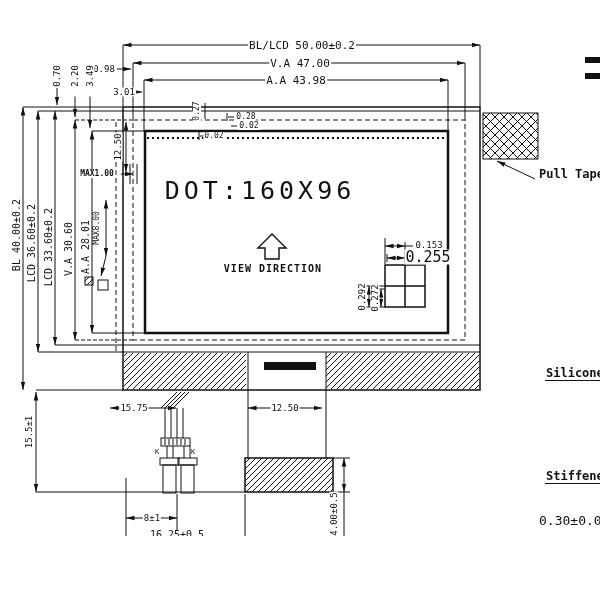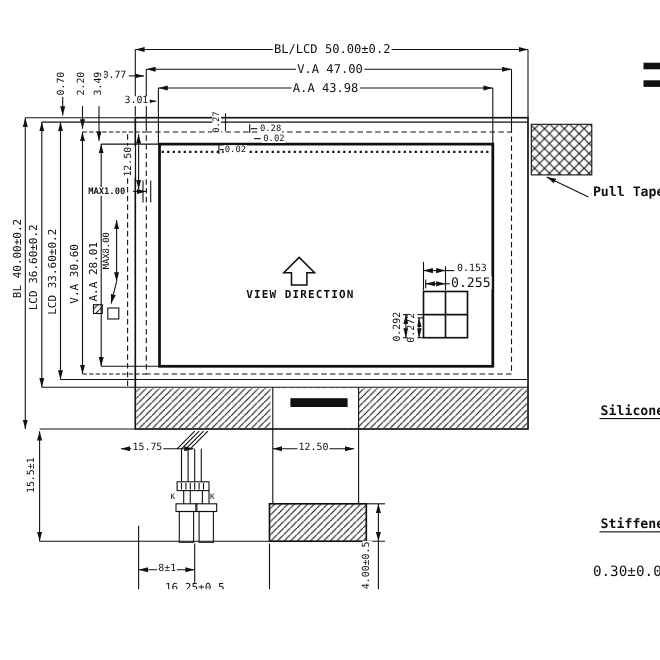--- a/index.html
+++ b/index.html
@@ -165,45 +165,46 @@
     <rect x="245" y="458" width="88" height="34" fill="url(#hatch)" stroke-width="1.5"></rect>
 
     <rect x="585" y="57" width="15" height="6" fill="#111" stroke="none"></rect>
     <rect x="585" y="73" width="15" height="6" fill="#111" stroke="none"></rect>
   </g>
 </svg>
 
 <div class="lbl" style="left:302px;top:45px;font-size:11px;">BL/LCD 50.00±0.2</div>
 <div class="lbl" style="left:300px;top:63px;font-size:11px;">V.A 47.00</div>
 <div class="lbl" style="left:296px;top:80px;font-size:11px;">A.A 43.98</div>
-<div class="lbl" style="left:104px;top:69px;font-size:9px;">0.77</div>
+<div class="lbl" style="left:104px;top:69px;font-size:9px;">0.98</div>
 <div class="lbl" style="left:104px;top:92px;font-size:9px;padding-left:41px;">3.01</div>
 
 <div class="lbl rot" style="left:57px;top:76px;font-size:9px;">0.70</div>
 <div class="lbl rot" style="left:75px;top:76px;font-size:9px;">2.20</div>
 <div class="lbl rot" style="left:90px;top:76px;font-size:9px;">3.49</div>
 
 <div class="lbl rot" style="left:17px;top:235px;font-size:10px;">BL 40.00±0.2</div>
 <div class="lbl rot" style="left:32px;top:243px;font-size:10px;">LCD 36.60±0.2</div>
 <div class="lbl rot" style="left:49px;top:247px;font-size:10px;">LCD 33.60±0.2</div>
 <div class="lbl rot" style="left:69px;top:249px;font-size:10px;">V.A 30.60</div>
 <div class="lbl rot" style="left:86px;top:247px;font-size:10px;">A.A 28.01</div>
 
 <div class="lbl rot" style="left:118px;top:147px;font-size:9px;">12.50</div>
 <div class="lbl" style="left:97px;top:174px;font-size:8px;font-weight:bold;">MAX1.00</div>
 <div class="lbl rot" style="left:97px;top:228px;font-size:8px;">MAX8.00</div>
 <div class="lbl rot" style="left:197px;top:111px;font-size:8px;">0.27</div>
 <div class="lbl" style="left:246px;top:117px;font-size:8px;">0.28</div>
 <div class="lbl" style="left:249px;top:126px;font-size:8px;">0.02</div>
 <div class="lbl" style="left:214px;top:136px;font-size:8px;">0.02</div>
 
+<div class="lbl" style="left:260px;top:190px;font-size:25px;letter-spacing:4px;background:transparent;">DOT:160X96</div>
 <div class="lbl b" style="left:273px;top:269px;font-size:10px;letter-spacing:1px;background:transparent;">VIEW DIRECTION</div>
 
 <div class="lbl" style="left:429px;top:245px;font-size:9px;">0.153</div>
-<div class="lbl" style="left:428px;top:257px;font-size:12px;">0.255</div>
+<div class="lbl" style="left:428px;top:257px;font-size:15px;">0.255</div>
 <div class="lbl rot" style="left:362px;top:297px;font-size:9px;">0.292</div>
 <div class="lbl rot" style="left:375px;top:298px;font-size:9px;">0.272</div>
 
 <div class="lbl anch b" style="left:538px;top:168px;font-size:12px;">Pull Tape</div>
 <div class="lbl anch b und" style="left:545px;top:367px;font-size:12px;">Silicone</div>
 <div class="lbl anch b und" style="left:545px;top:470px;font-size:12px;">Stiffener</div>
 <div class="lbl anch" style="left:538px;top:514px;font-size:13px;">0.30±0.05</div>
 
 <div class="lbl" style="left:134px;top:408px;font-size:9px;">15.75</div>
 <div class="lbl" style="left:285px;top:408px;font-size:9px;">12.50</div>

